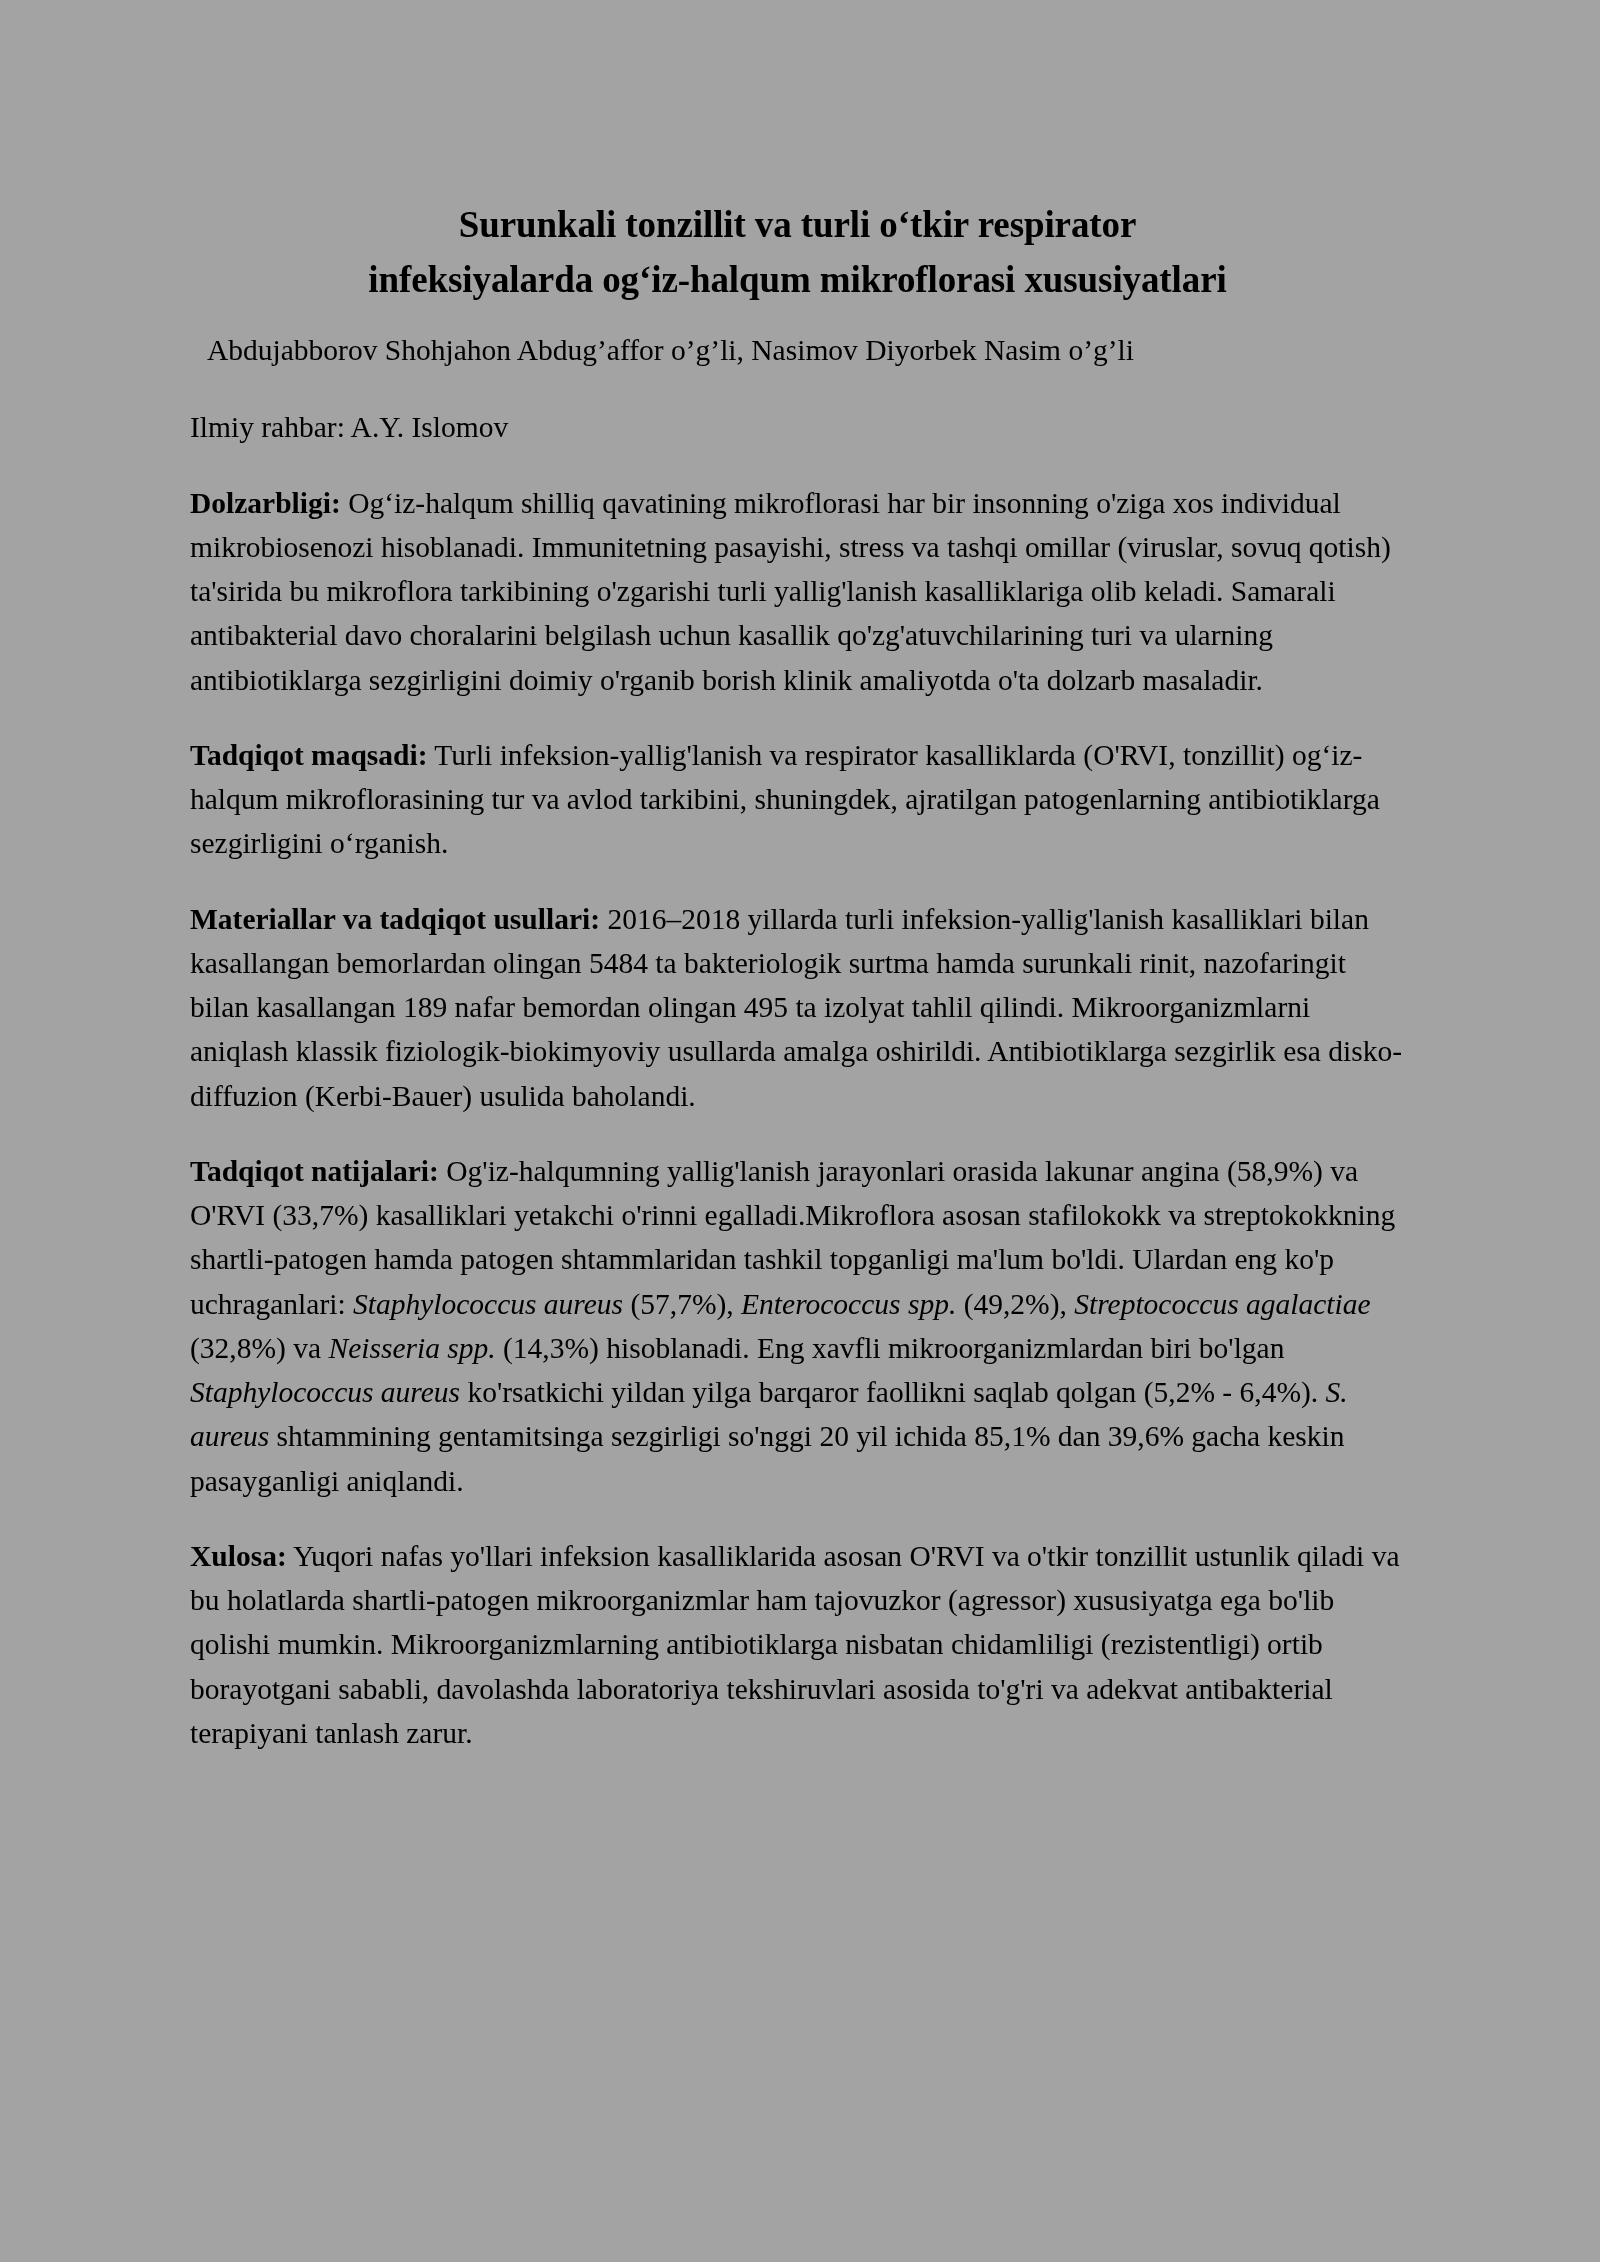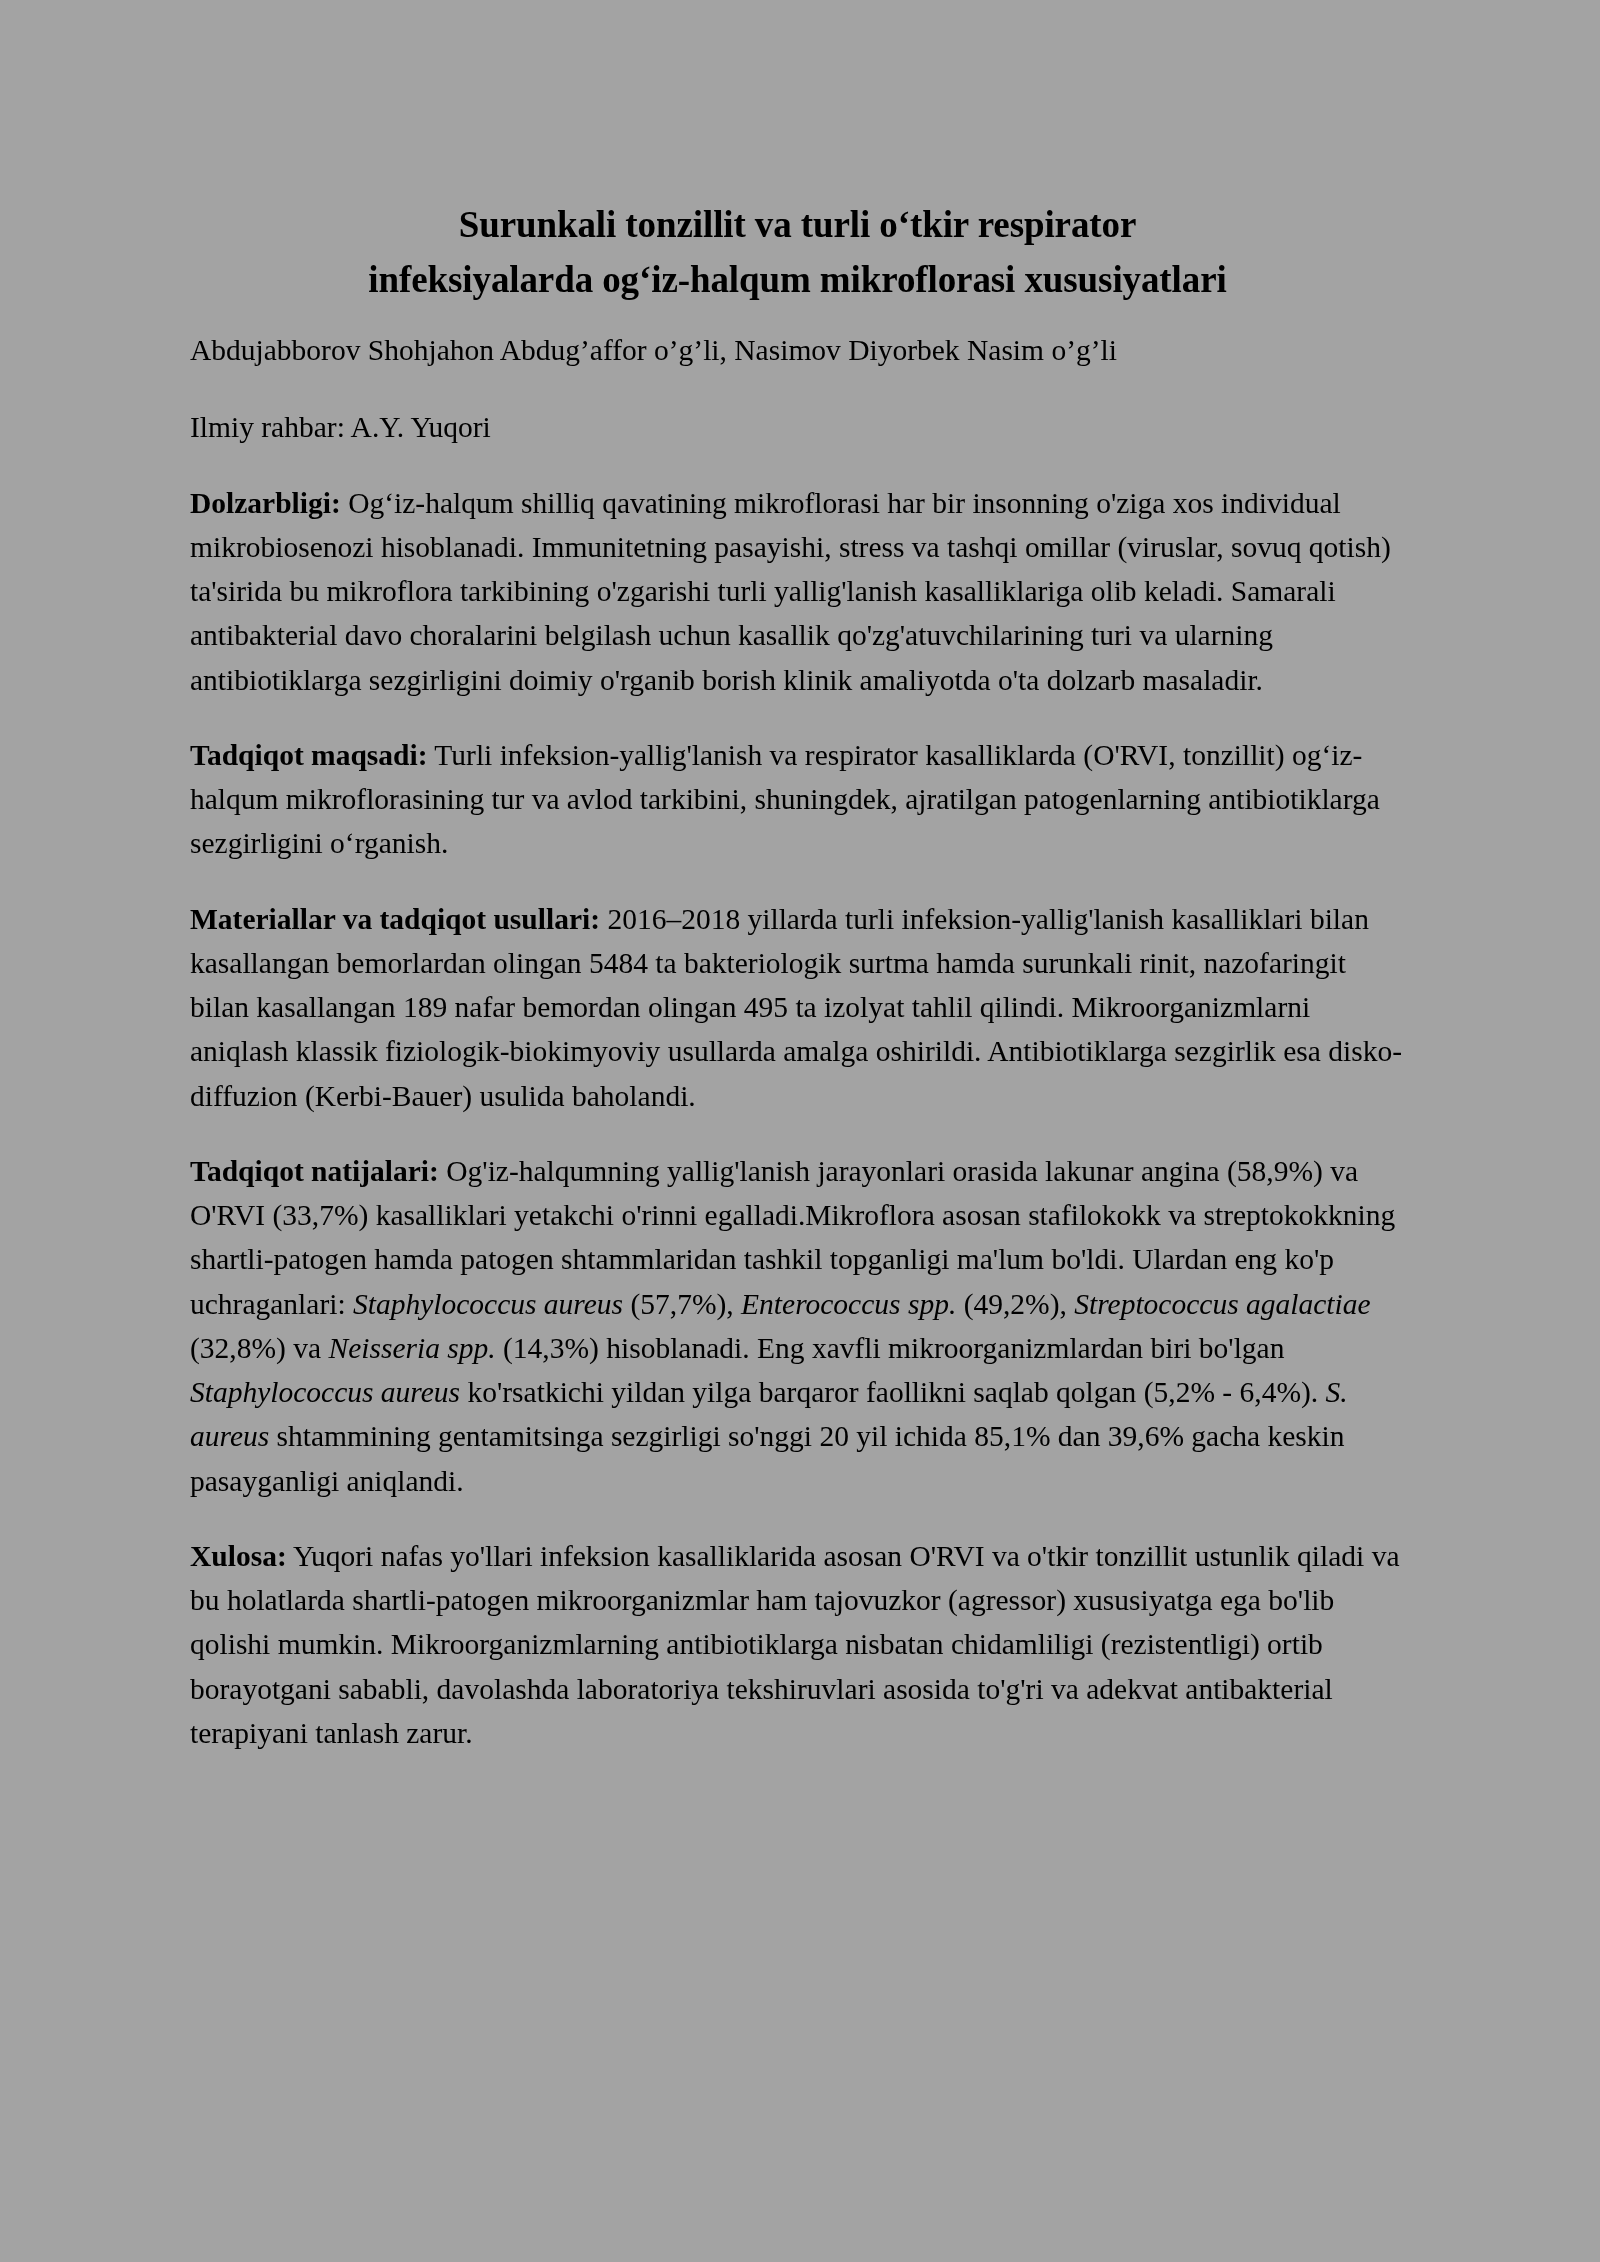--- a/index.html
+++ b/index.html
@@ -40,21 +40,21 @@
     font-size: 37px;
     line-height: 1.48;
     letter-spacing: -0.1px;
   }
   .doc-title .tline {
     display: block;
   }
 
   
   .authors {
-    margin: 20px 0 0 0;
+    margin: 20px 0 0 17px;
     font-size: 29.5px;
     line-height: 1.52;
     text-align: left;
   }
   .authors .aline {
     display: block;
   }
 
   
   .advisor {
@@ -89,21 +89,21 @@
     <h1 class="doc-title">
       <span class="tline">Surunkali tonzillit va turli o‘tkir respirator</span>
       <span class="tline">infeksiyalarda og‘iz-halqum mikroflorasi xususiyatlari</span>
     </h1>
 
     <div class="authors">
       <span class="aline">Abdujabborov Shohjahon Abdug’affor o’g’li, Nasimov Diyorbek Nasim o’g’li</span>
     </div>
 
     <div class="advisor">
-      <b>Ilmiy rahbar</b><span>: </span><span>A.Y. Yuqori</span>
+      <b>Ilmiy rahbar</b><span>: </span><span>A.Y. Islomov</span>
     </div>
 
     <p class="para">
       <b class="lbl">Dolzarbligi:</b><span> Og‘iz-halqum shilliq qavatining mikroflorasi har bir insonning o'ziga xos individual mikrobiosenozi hisoblanadi. Immunitetning pasayishi, stress va tashqi omillar (viruslar, sovuq qotish) ta'sirida bu mikroflora tarkibining o'zgarishi turli yallig'lanish kasalliklariga olib keladi. Samarali antibakterial davo choralarini belgilash uchun kasallik qo'zg'atuvchilarining turi va ularning antibiotiklarga sezgirligini doimiy o'rganib borish klinik amaliyotda o'ta dolzarb masaladir.</span>
     </p>
 
     <p class="para">
       <b class="lbl">Tadqiqot maqsadi:</b><span> Turli infeksion-yallig'lanish va respirator kasalliklarda (O'RVI, tonzillit) og‘iz-halqum mikroflorasining tur va avlod tarkibini, shuningdek, ajratilgan patogenlarning antibiotiklarga sezgirligini o‘rganish.</span>
     </p>
 

